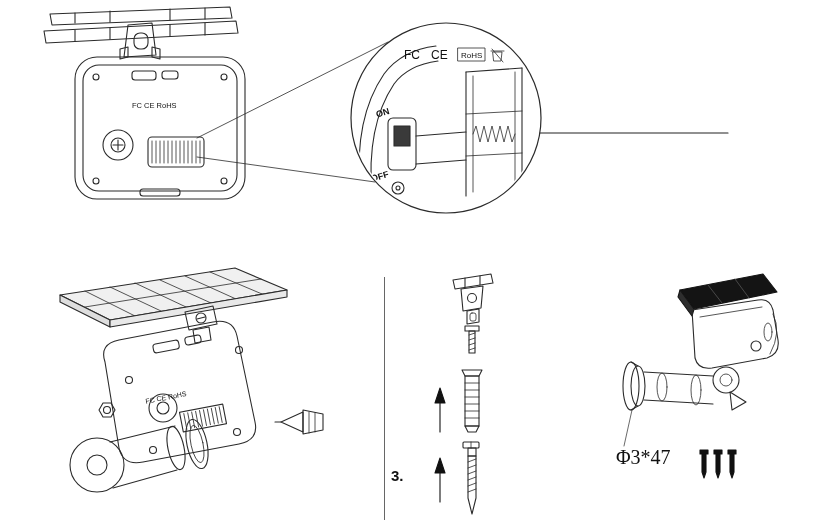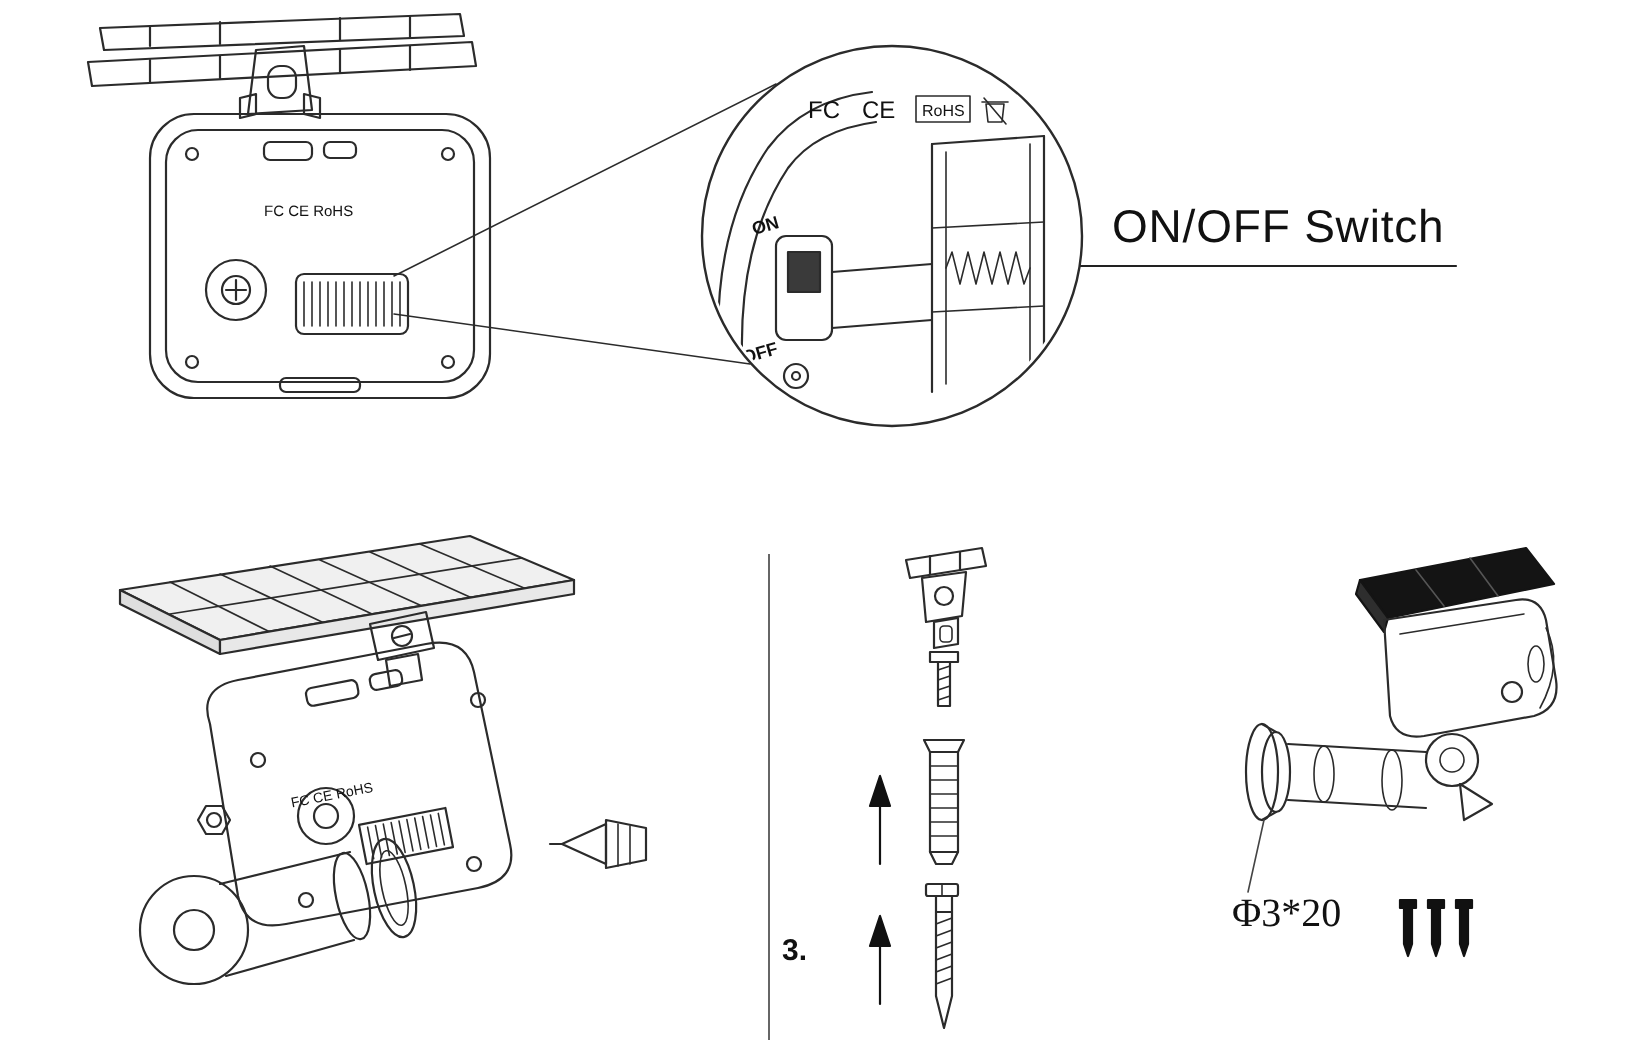--- a/index.html
+++ b/index.html
@@ -133,21 +133,20 @@
           <polyline class="thin" points="135,116 138,108 142,124 146,108 150,124 154,108 158,124 162,108 166,124 170,108 174,124 177,116"></polyline>
         </g>
         <g>
           <circle cx="60" cy="170" r="6"></circle>
           <circle cx="60" cy="170" r="2"></circle>
         </g>
       </g>
     </g>
   </svg>
 
-  <div class="abs onoff-label">ON/OFF Switch</div>
 
   <svg style="left:35px;top:250px" width="310" height="276" viewBox="0 0 310 276">
     <g class="art">
 
       <g>
         <polygon points="25,45 200,18 252,40 75,70" fill="#f0f0f0"></polygon>
         <line x1="50" y1="41" x2="100" y2="66" class="thin"></line>
         <line x1="75" y1="37" x2="126" y2="61" class="thin"></line>
         <line x1="100" y1="33" x2="151" y2="57" class="thin"></line>
         <line x1="125" y1="30" x2="176" y2="53" class="thin"></line>
@@ -316,15 +315,15 @@
           <polygon points="116,192 120,192 120,210 118,216 116,210" fill="#111" stroke="#111"></polygon>
         </g>
         <g>
           <rect x="128" y="188" width="8" height="4" fill="#111" stroke="#111"></rect>
           <polygon points="130,192 134,192 134,210 132,216 130,210" fill="#111" stroke="#111"></polygon>
         </g>
       </g>
     </g>
   </svg>
 
-  <div class="abs screw-spec">Φ3*20</div>
+  <div class="abs screw-spec">Φ3*47</div>
 
 </div>
 
 </body></html>

